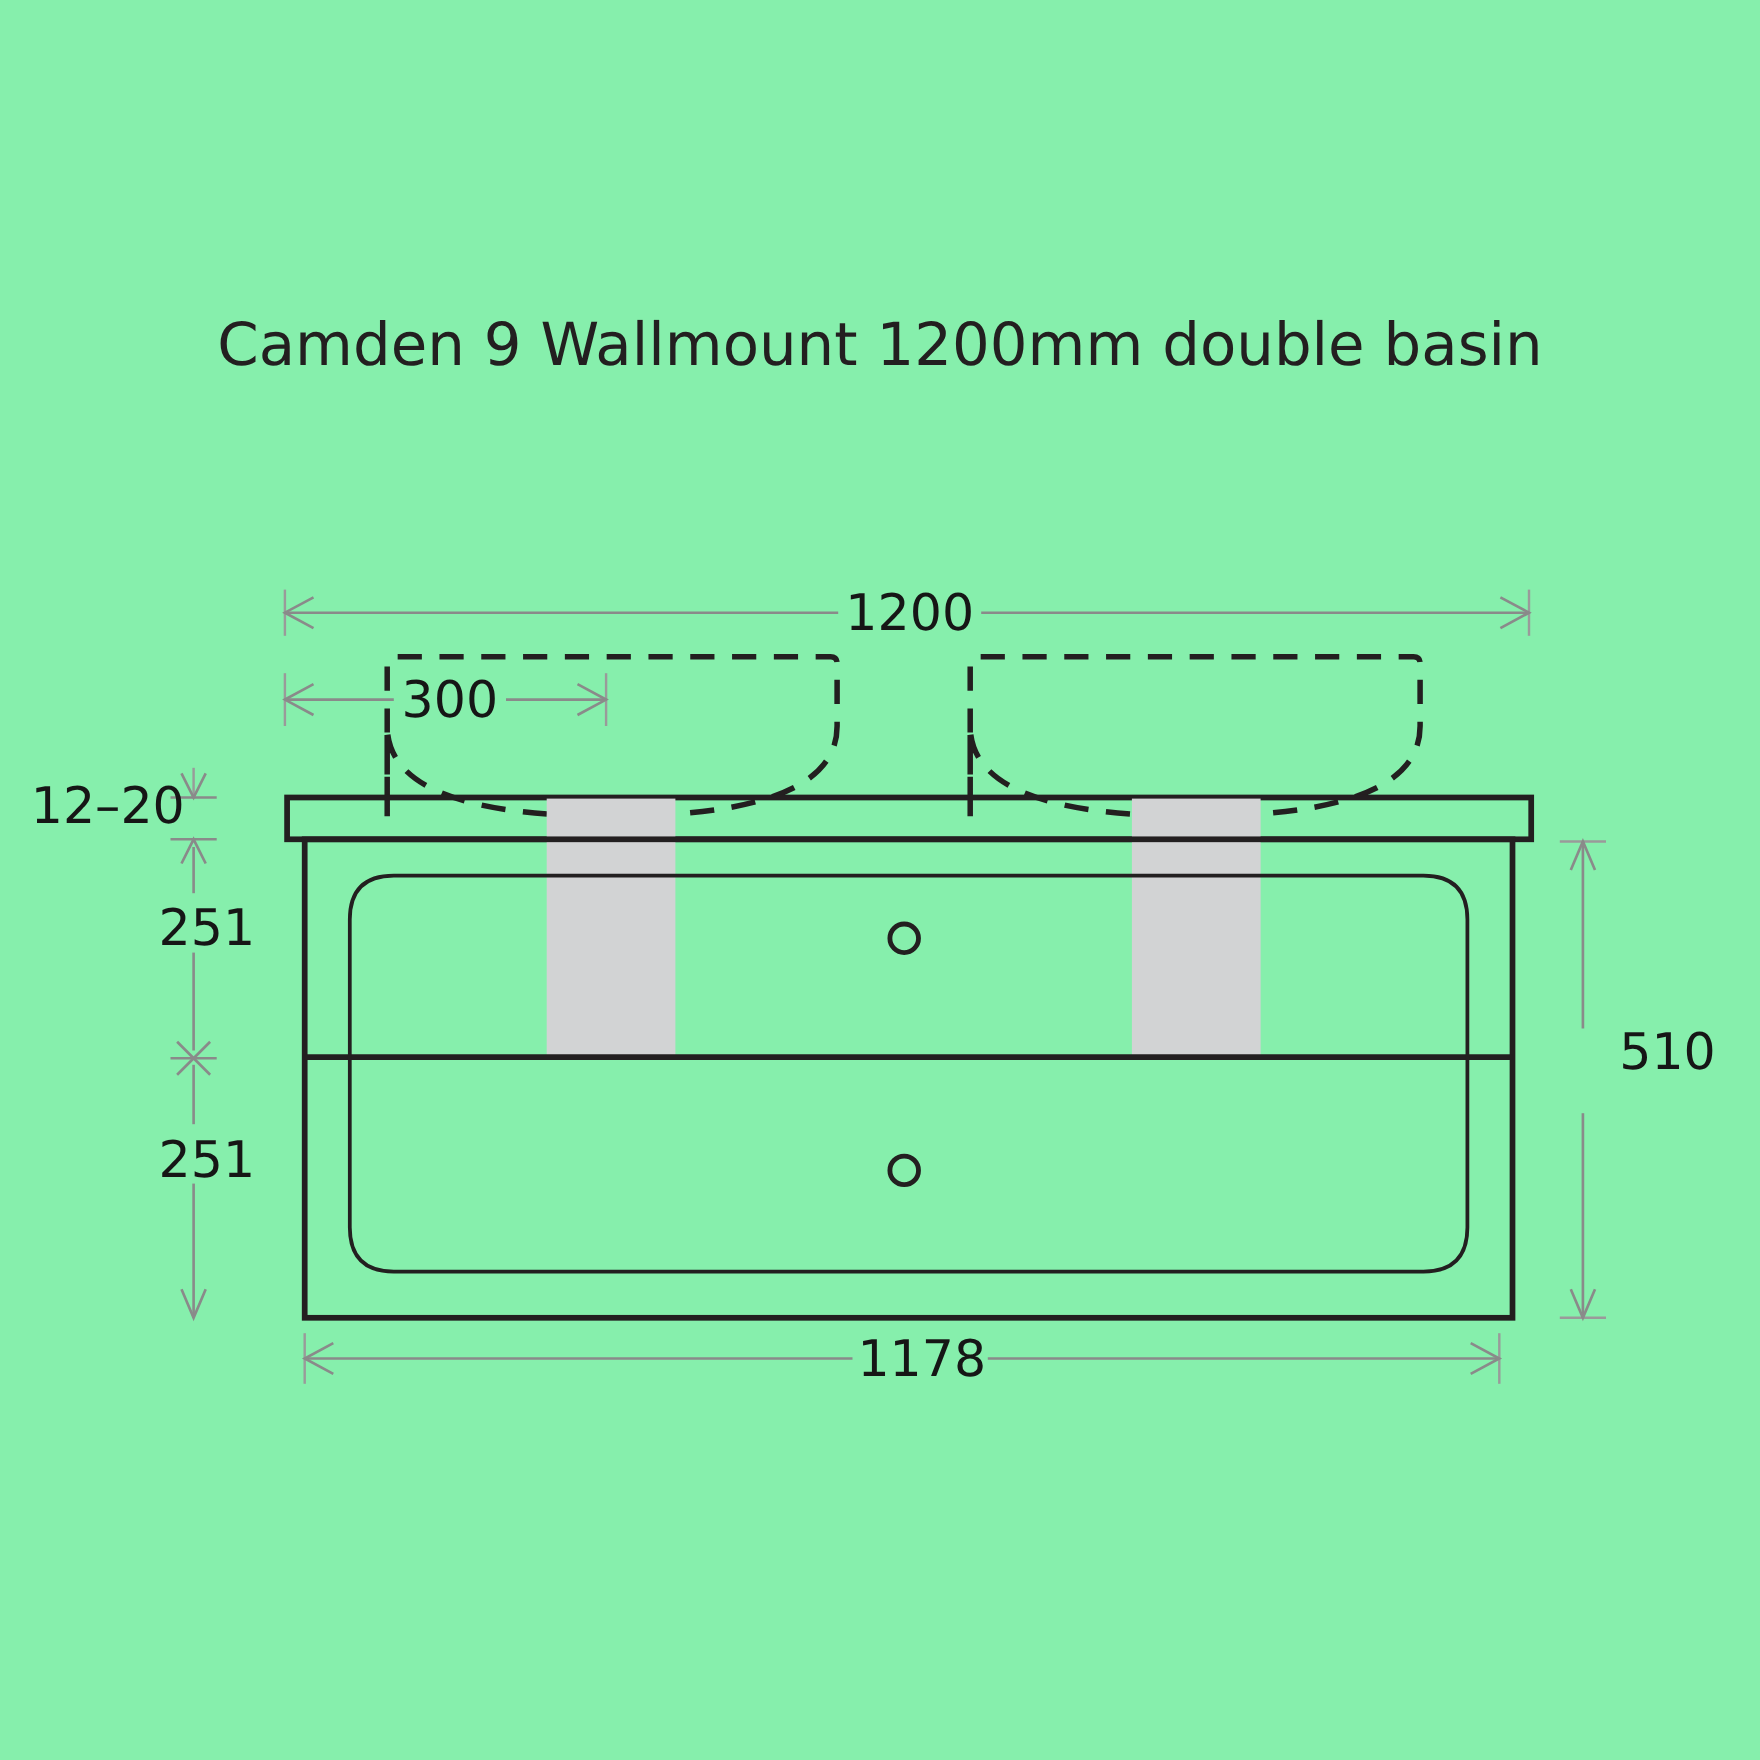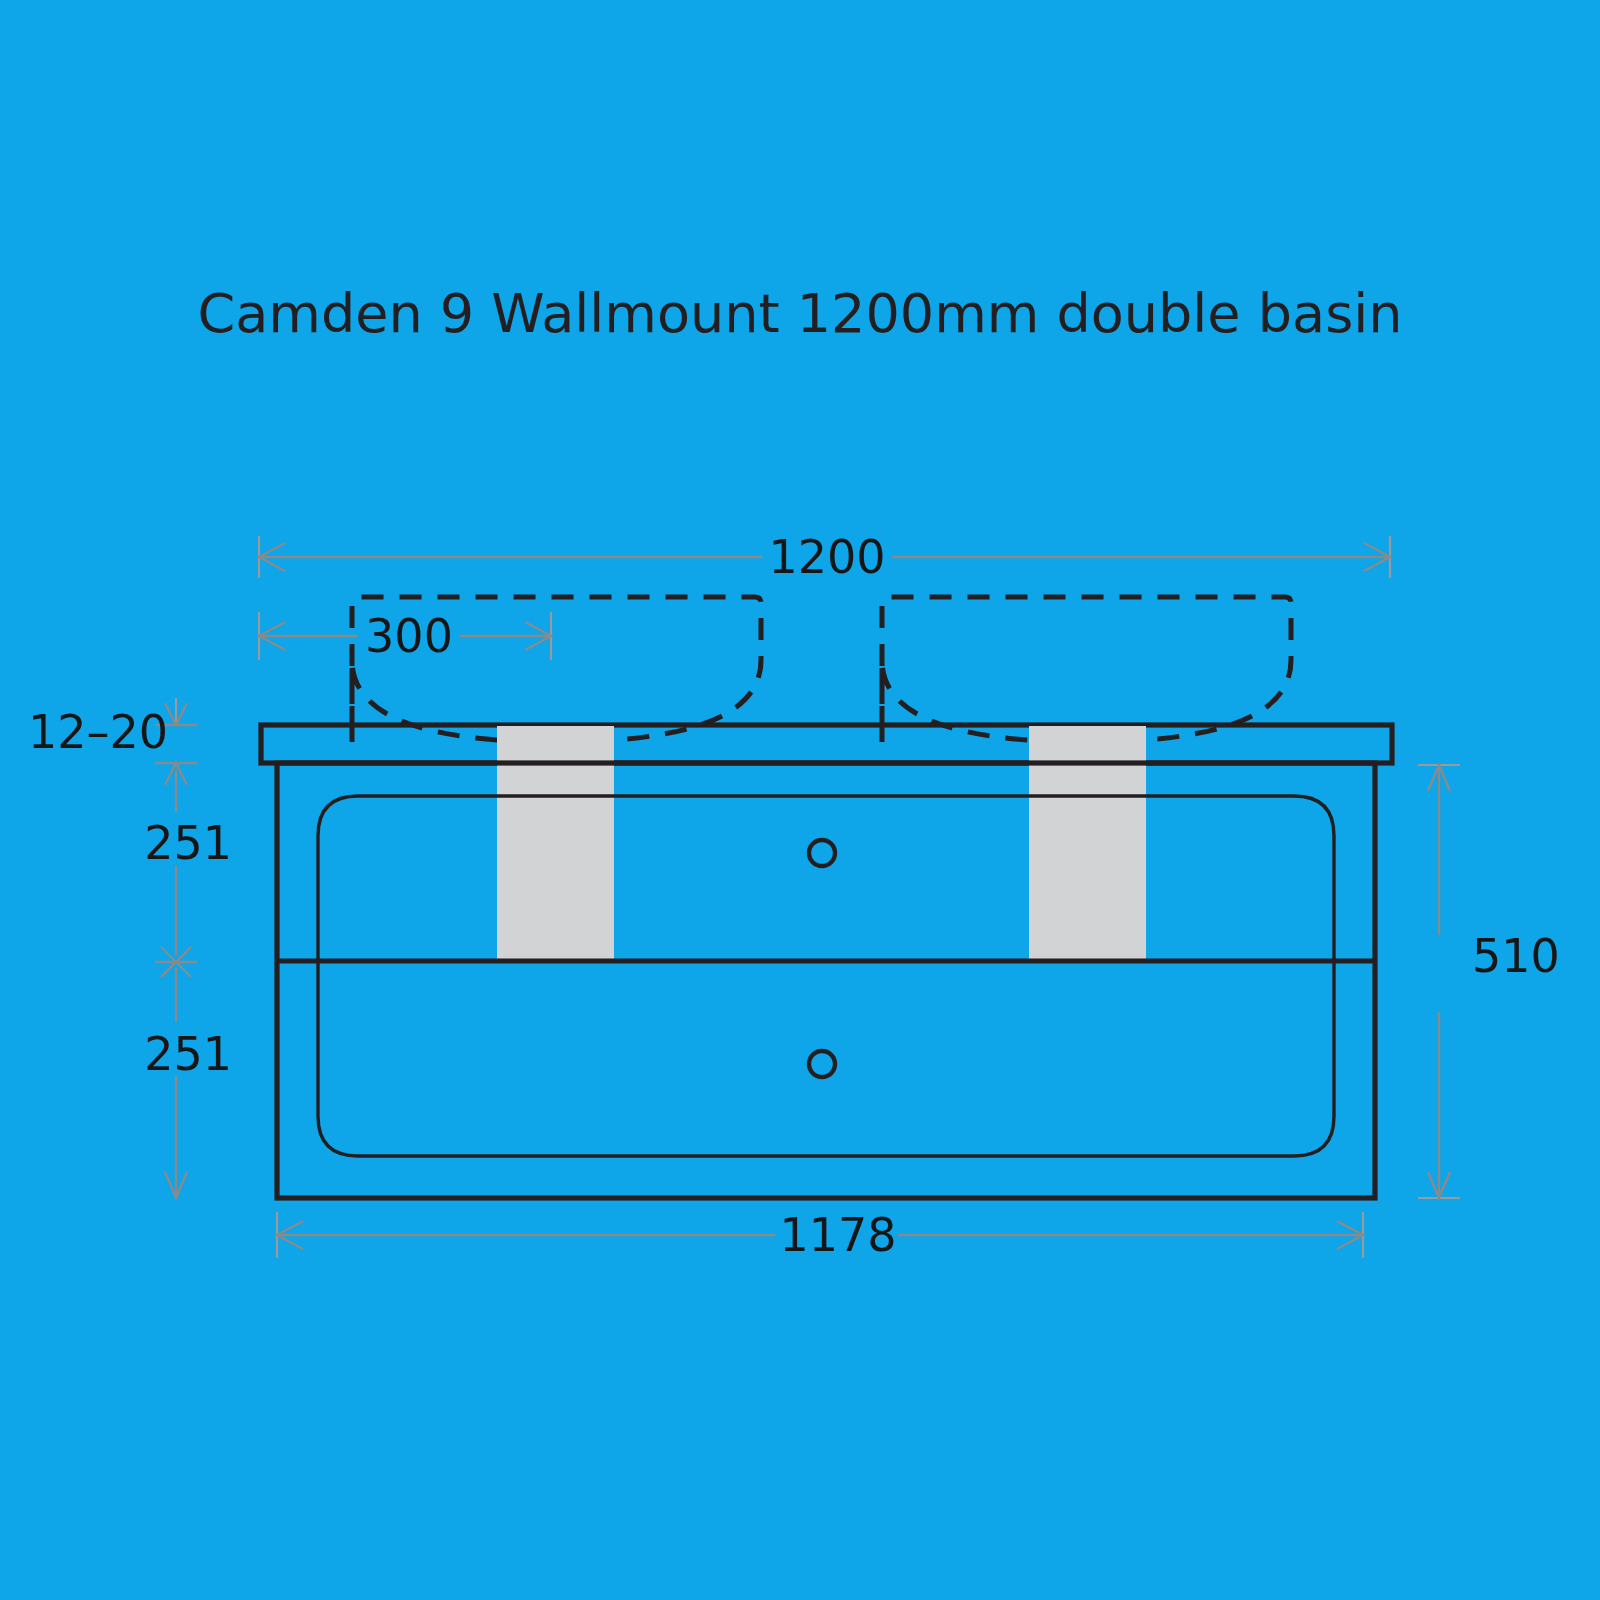--- a/index.html
+++ b/index.html
@@ -4,21 +4,21 @@
 <style>
   html, body {
     margin: 0;
     padding: 0;
     background: #ffffff;
   }
   #page {
     position: relative;
     width: 1600px;
     height: 1600px;
-    background: #0ea5e9;
+    background: #86efac;
     font-family: "DejaVu Sans", "Liberation Sans", sans-serif;
     overflow: hidden;
   }
   #drawing {
     position: absolute;
     left: 0;
     top: 0;
     width: 1600px;
     height: 1600px;
   }

